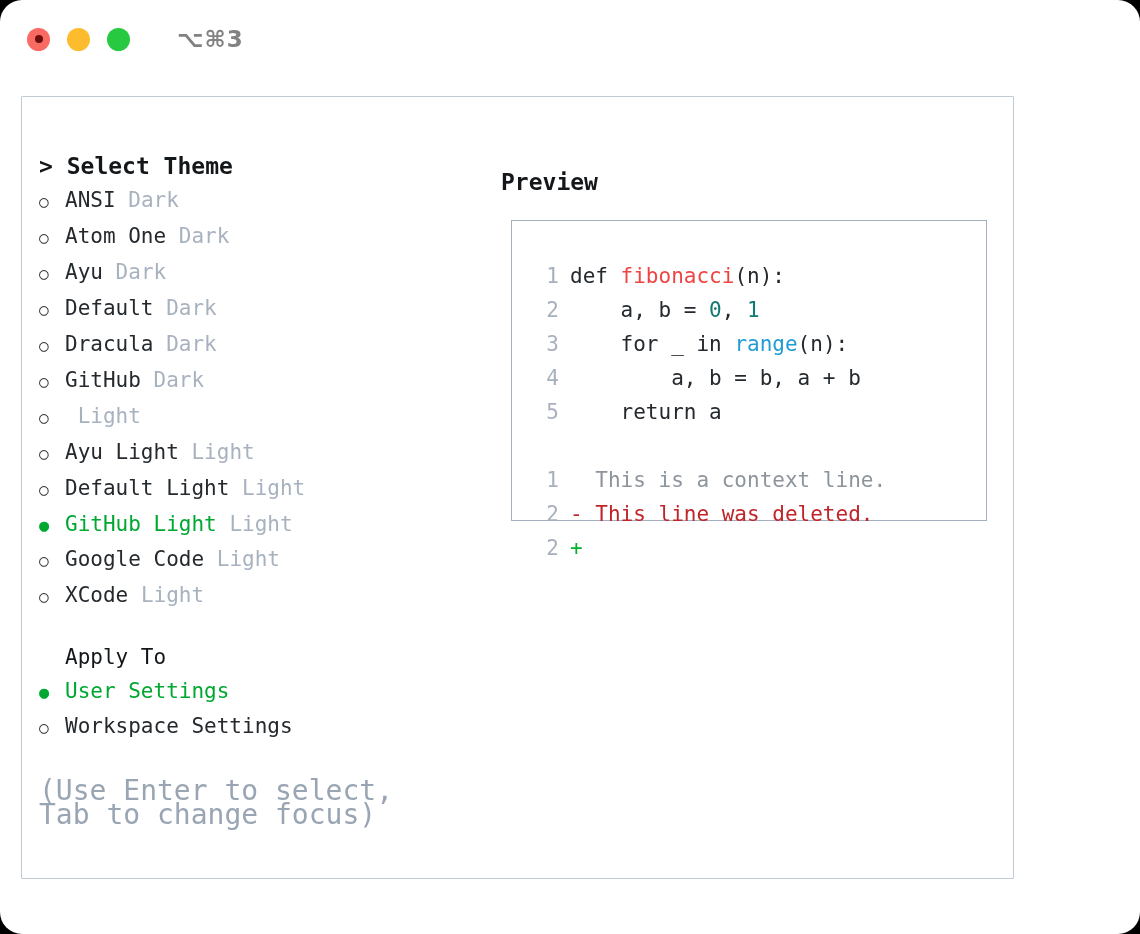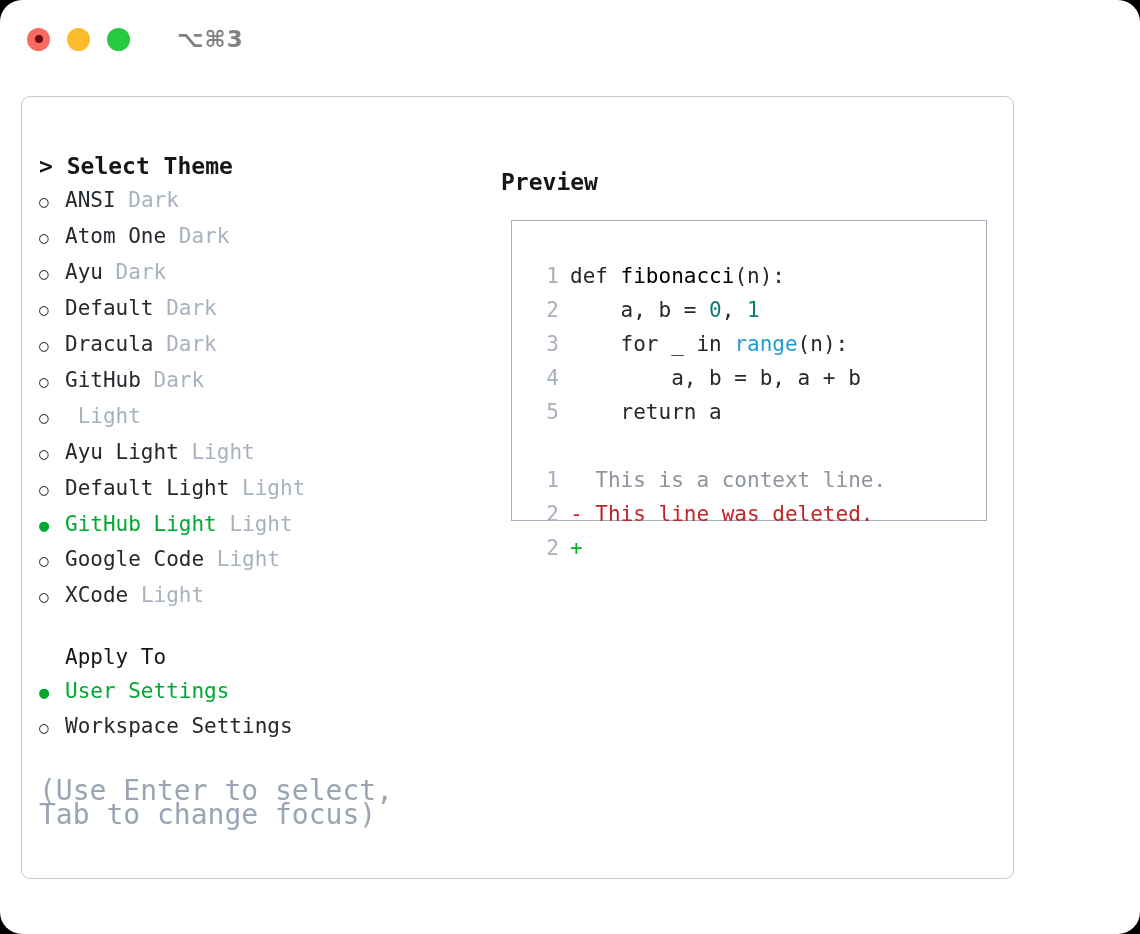--- a/index.html
+++ b/index.html
@@ -68,21 +68,21 @@
   }
 
   
   #card {
     position: absolute;
     left: 21px;
     top: 96px;
     width: 993px;
     height: 783px;
     border: 1.6px solid #c2cad4;
-    border-radius: 9px;
+    border-radius: 1px;
     background: #ffffff;
   }
 
   #card-inner {
     position: absolute;
     left: 0; top: 0;
     width: 993px;
     height: 783px;
   }
 
@@ -186,21 +186,21 @@
   .lineno {
     width: 28px;
     flex: 0 0 28px;
     text-align: right;
     color: #a8b0bd;
     margin-right: 11px;
   }
 
   .code-text { color: #24292e; text-align: right; }
 
-  .tok-fn   { color: #000000; }
+  .tok-fn   { color: #ef4444; }
   .tok-num  { color: #117a72; }
   .tok-call { color: #1f9cd4; }
 
   .diff-gap { height: 34px; }
 
   .diff-ctx { color: #8d949c; }
   .diff-del { color: #c0252a; }
   .diff-add { color: #00b12a; }
 </style>
 </head>

